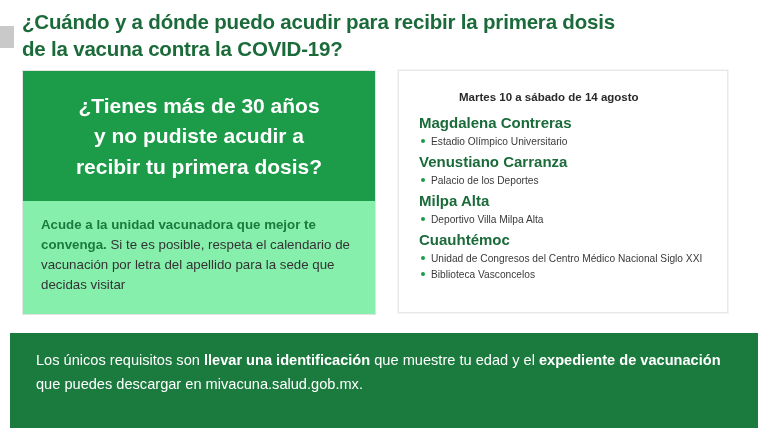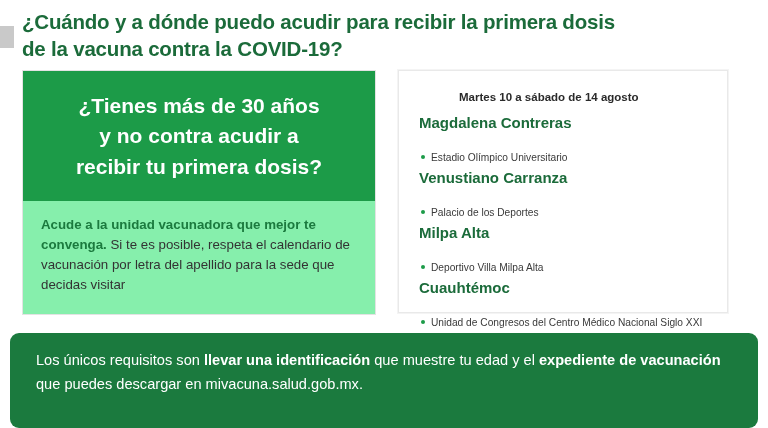--- a/index.html
+++ b/index.html
@@ -106,42 +106,41 @@
     font-weight: bold;
     color: #1b6b3a;
     line-height: 1.35;
   }
   .site {
     font-size: 10.2px;
     color: #3a3a3a;
     line-height: 1.35;
     padding-left: 12px;
     position: relative;
-    margin-top: 18px;
+    margin-top: 2px;
   }
   .site .dot {
     position: absolute;
     left: 2px;
     top: 4px;
     width: 4px;
     height: 4px;
     background: #1c9b48;
     border-radius: 50%;
     display: block;
   }
 
   
   .bottom-band {
     position: absolute;
     left: 10px;
     top: 333px;
     width: 748px;
     height: 95px;
     background: #1b7a3e;
-    border-radius: 9px;
   }
   .bottom-text {
     position: absolute;
     left: 26px;
     top: 16px;
     width: 700px;
     color: #ffffff;
     font-size: 14.6px;
     line-height: 1.62;
   }
@@ -158,21 +157,21 @@
 
   <div class="heading">
     <span>¿Cuándo y a dónde puedo acudir para recibir la primera dosis</span><br>
     <span>de la vacuna contra la COVID-19?</span>
   </div>
 
   <div class="left-card">
     <div class="left-card-top">
       <div class="left-card-top-text">
         <span>¿Tienes más de 30 años</span><br>
-        <span>y no contra acudir a</span><br>
+        <span>y no pudiste acudir a</span><br>
         <span>recibir tu primera dosis?</span>
       </div>
     </div>
     <div class="left-card-bottom">
       <div class="lc-body">
         <b>Acude a la unidad vacunadora que mejor te convenga.</b><span> Si te es posible, respeta el calendario de vacunación por letra del apellido para la sede que decidas visitar</span>
       </div>
     </div>
   </div>
 

